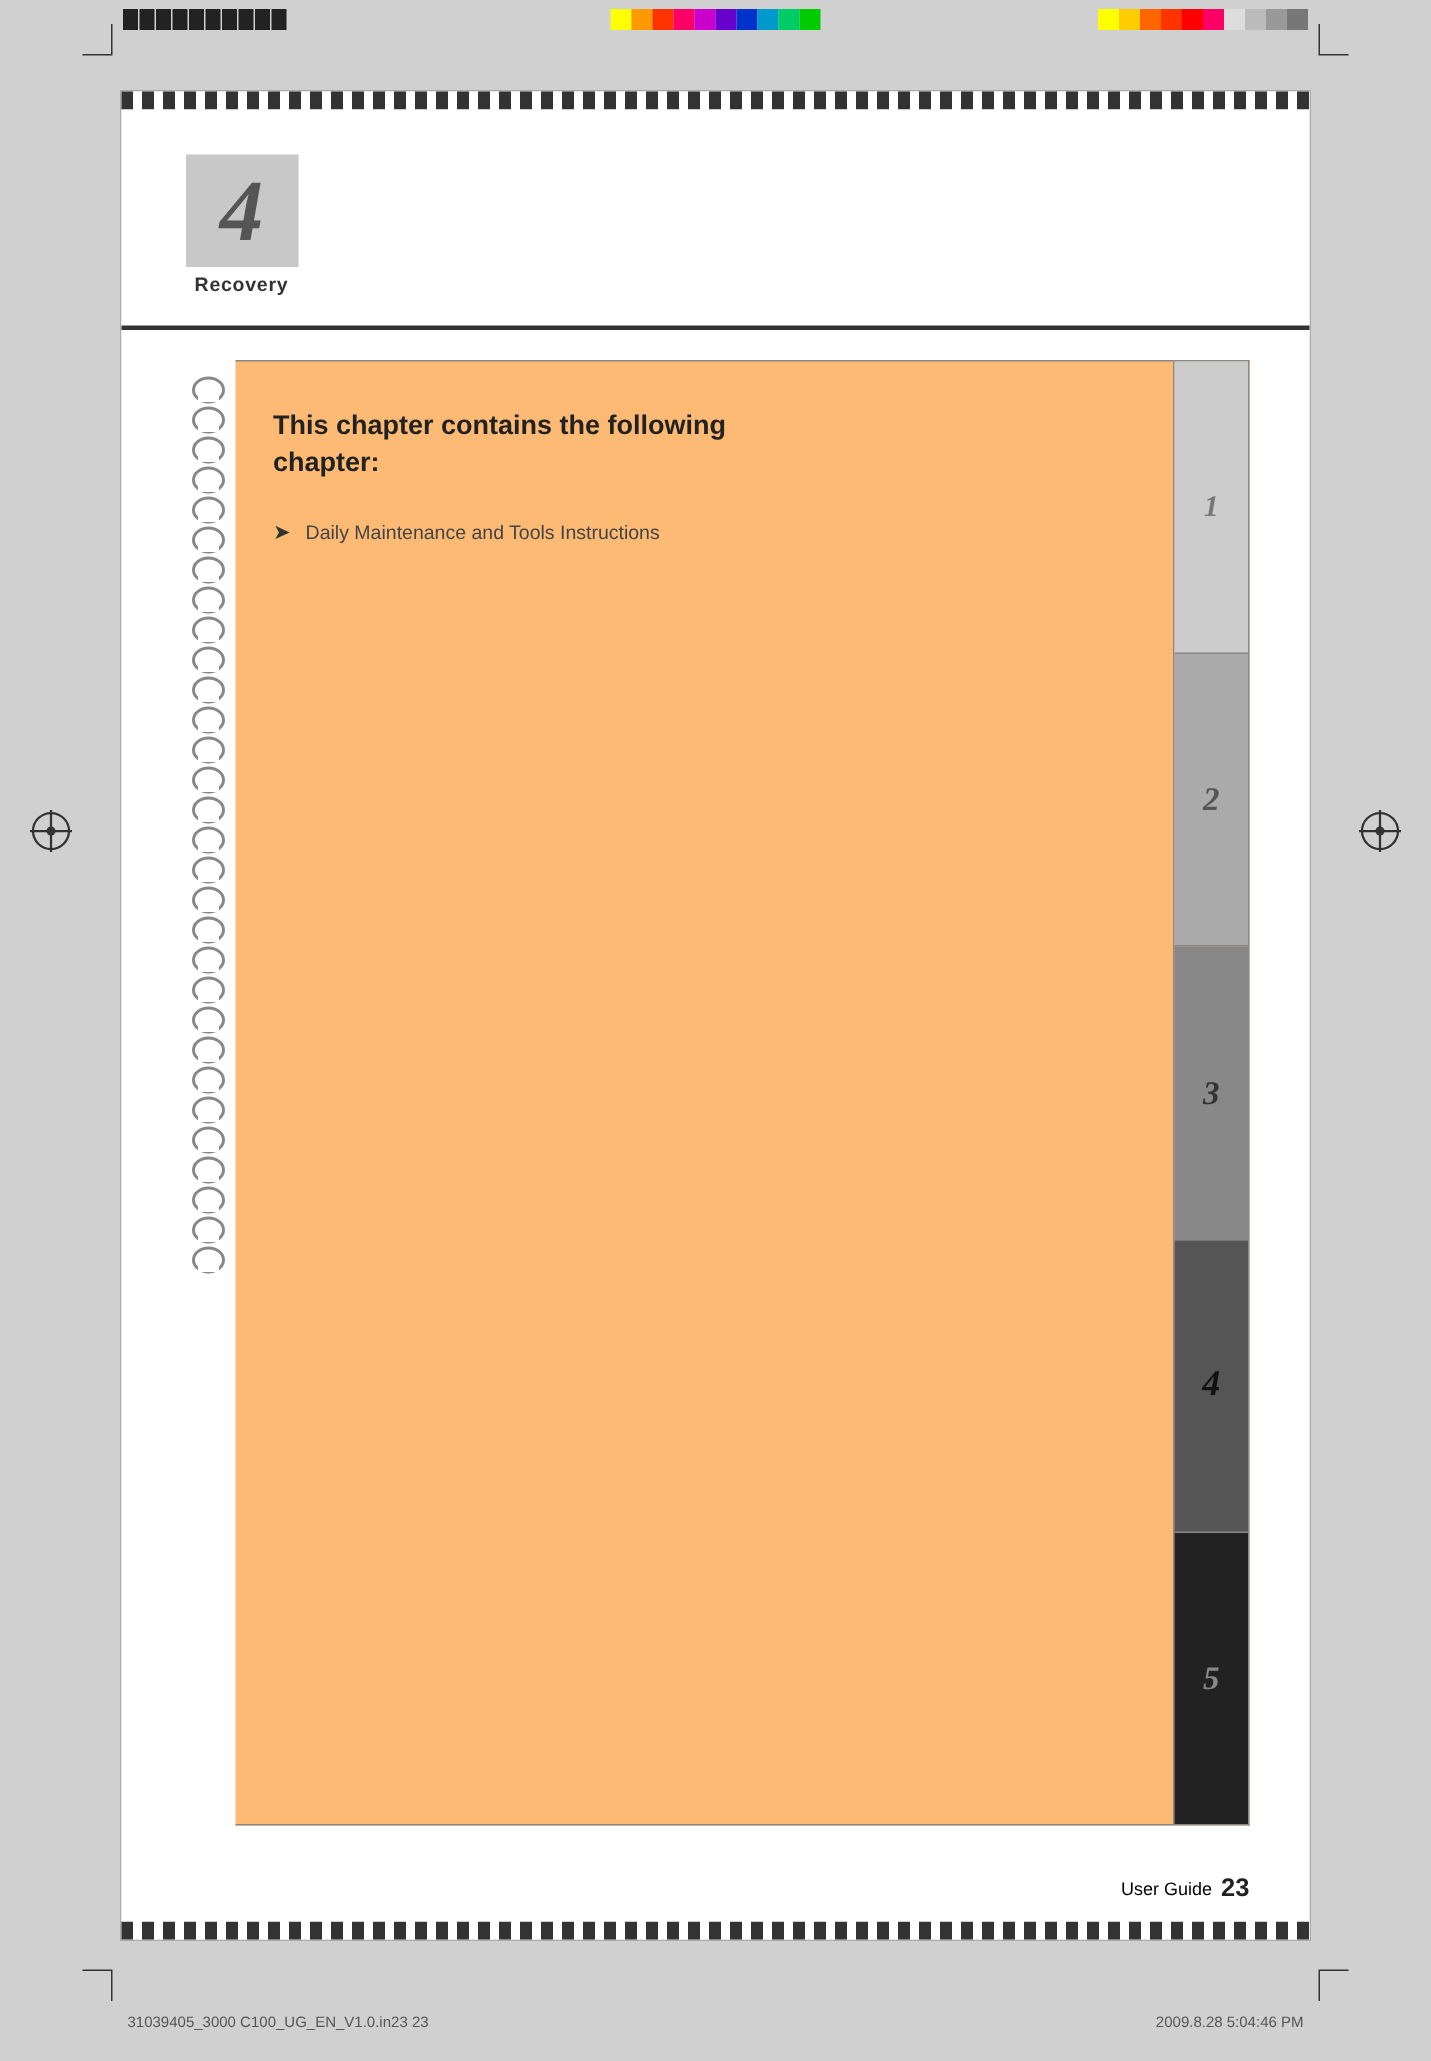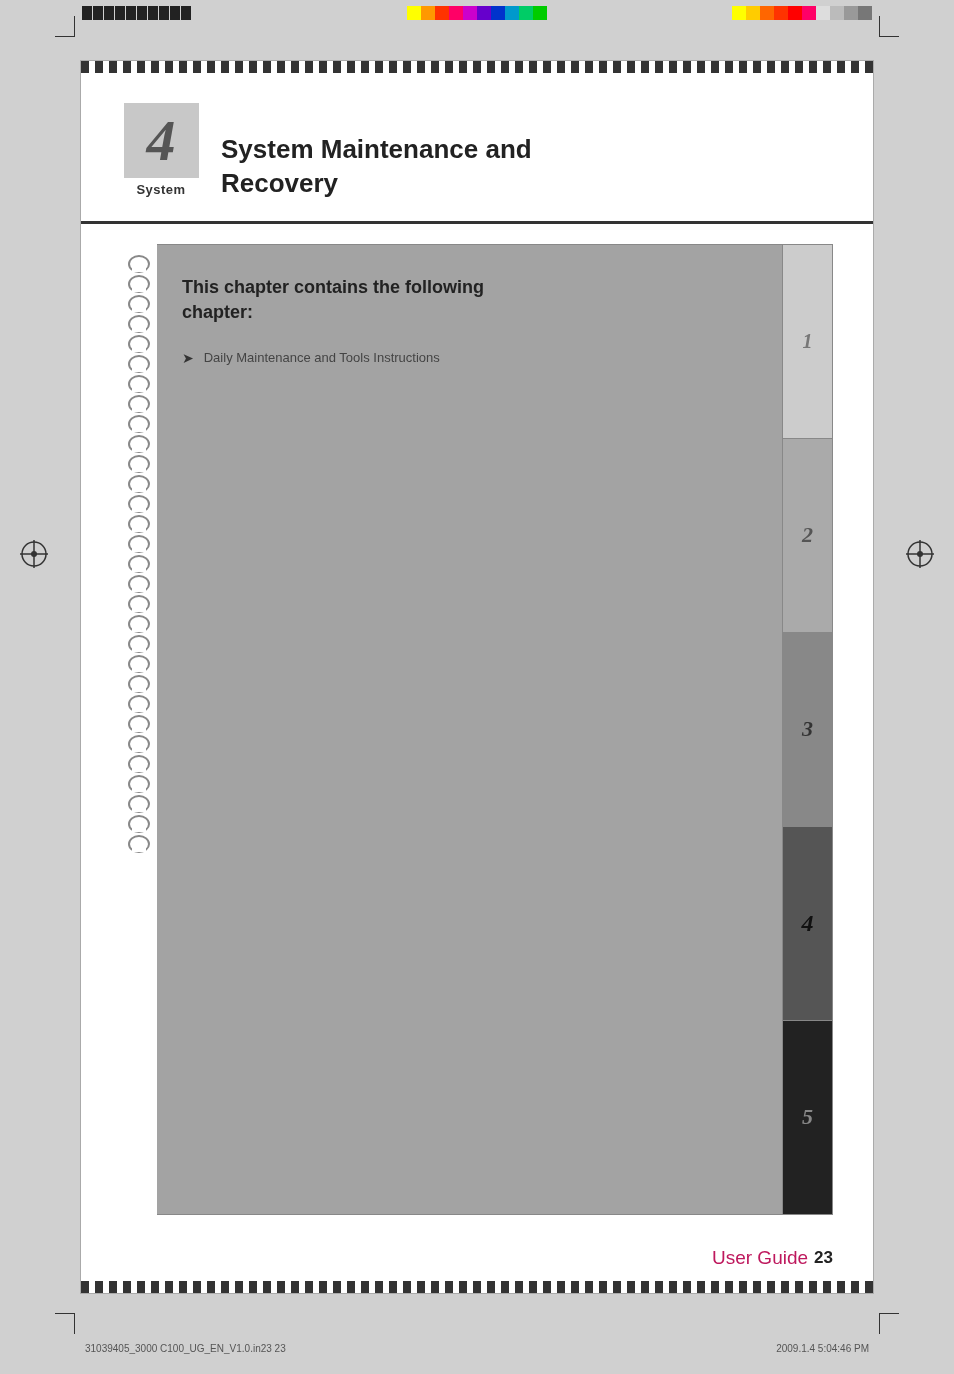--- a/index.html
+++ b/index.html
@@ -165,21 +165,21 @@
       height: 6px;
       background: white;
     }
 
     
     .notebook-content {
       flex: 1;
       border: 1.5px solid #888;
       border-left: none;
       position: relative;
-      background: #a3a3a3;
+      background: #fdba74;
       display: flex;
     }
 
     .notebook-left-content {
       flex: 1;
       padding: 30px 25px;
     }
 
     .topics-heading {
       font-size: 18px;
@@ -238,22 +238,22 @@
     
     .page-footer {
       padding: 12px 40px;
       display: flex;
       justify-content: flex-end;
       align-items: center;
       gap: 6px;
     }
 
     .footer-label {
-      font-size: 19px;
-      color: #be185d;
+      font-size: 12px;
+      color: #000000;
     }
 
     .footer-page-number {
       font-size: 17px;
       font-weight: bold;
       color: #222;
     }
 
     
     .print-info-bottom {
@@ -410,27 +410,21 @@
 
   <div class="dashed-strip-bottom"></div>
 
   <div class="page-inner">
 
     <div class="chapter-header">
       <div class="chapter-number-block">
         <div class="chapter-number-bg">
           <span class="chapter-number-italic">4</span>
         </div>
-        <span class="chapter-label">System</span>
-      </div>
-      <div class="chapter-title-block">
-        <div class="chapter-title">
-          <span>System Maintenance and</span><br>
-          <span>Recovery</span>
-        </div>
+        <span class="chapter-label">Recovery</span>
       </div>
     </div>
 
     <div class="content-area">
 
       <div class="spiral-binding">
         <div class="spiral-ring"></div>
         <div class="spiral-ring"></div>
         <div class="spiral-ring"></div>
         <div class="spiral-ring"></div>
@@ -498,14 +492,14 @@
 
     <div class="page-footer">
       <span class="footer-label">User Guide</span>
       <span class="footer-page-number">23</span>
     </div>
   </div>
 </div>
 
 <div class="print-info-bottom">
   <span>31039405_3000 C100_UG_EN_V1.0.in23  23</span>
-  <span>2009.1.4   5:04:46 PM</span>
+  <span>2009.8.28   5:04:46 PM</span>
 </div>
 
 </body></html>

